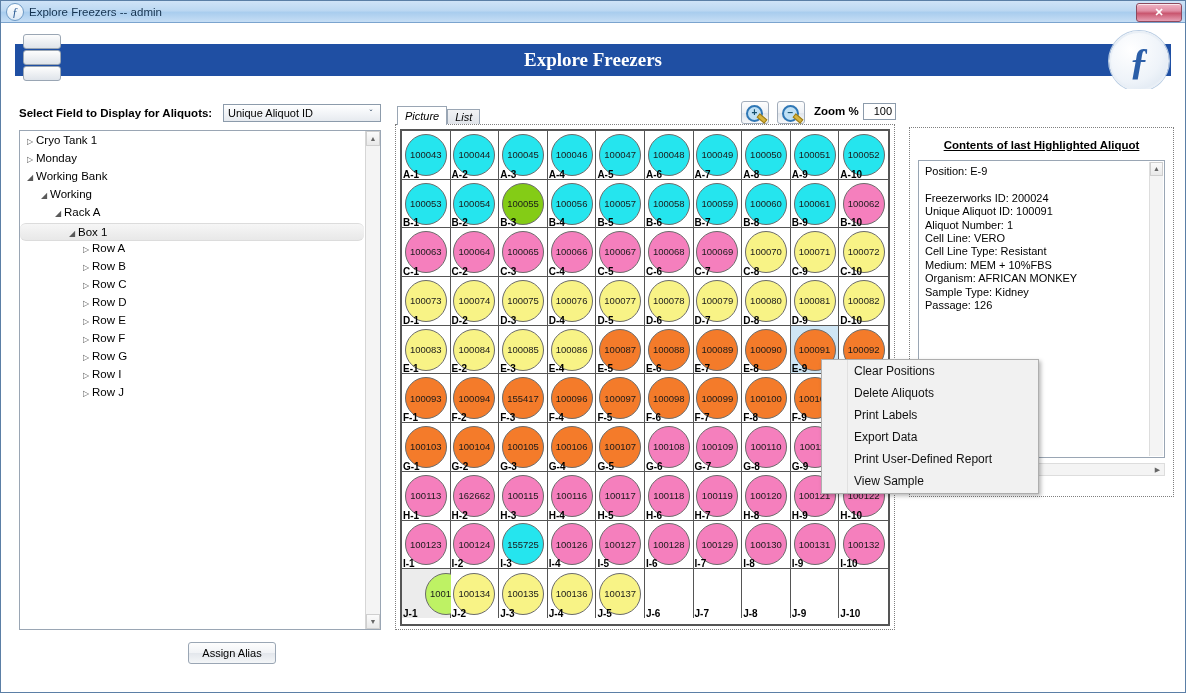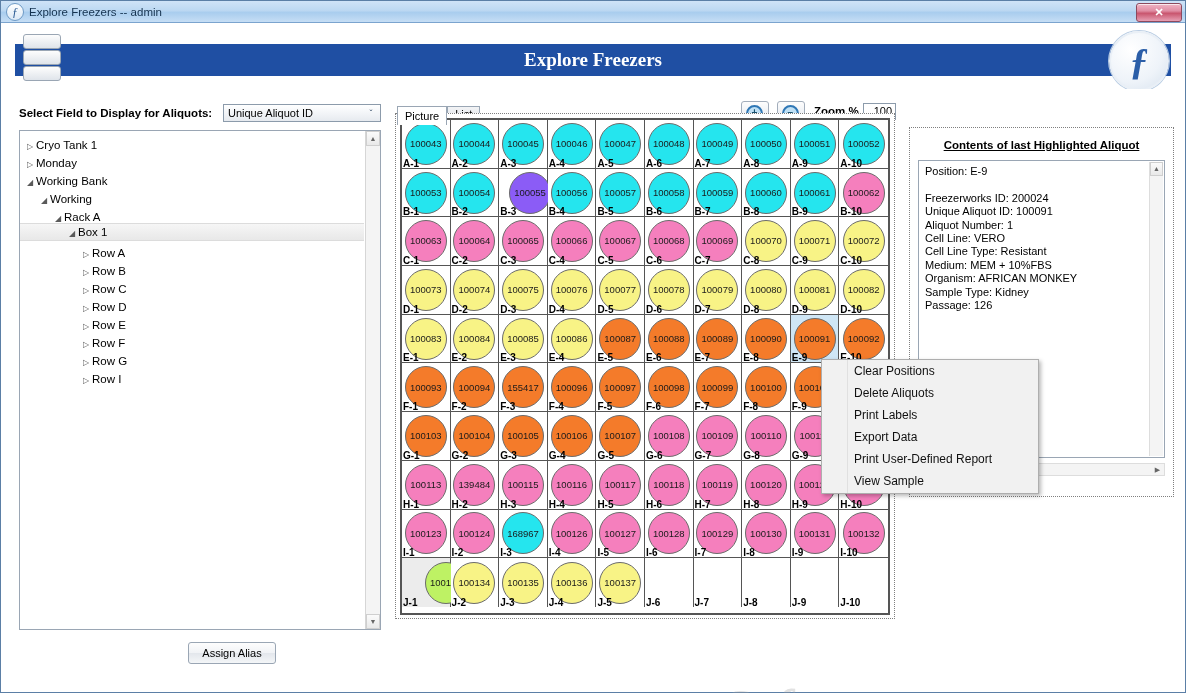--- a/index.html
+++ b/index.html
@@ -97,41 +97,41 @@
     background:#f4f4f4;border-left:1px solid #d6d6d6;box-sizing:border-box;
   }
   .tscroll .ar{
     height:15px;border:1px solid #cfcfcf;
     background:linear-gradient(to bottom,#fbfbfb,#e9e9e9);
     display:flex;align-items:center;justify-content:center;
     font-size:7px;color:#666;box-sizing:border-box;
   }
   .tscroll .ar.bot{position:absolute;bottom:0;left:0;right:0;}
   .tnode{
-    position:relative;height:18px;line-height:25px;
+    position:relative;height:18px;line-height:14px;
     font-size:11.5px;white-space:nowrap;
     padding-left:4px;
   }
   .tnode.sel{
     background:linear-gradient(to bottom,#f6f6f6,#e8e8e8);
     border-top:1px solid #dcdcdc;border-bottom:1px solid #dcdcdc;
-    height:16px;line-height:16px;
+    height:16px;line-height:16px;border-radius:6px;
   }
   .tnode .tw{
     display:inline-block;width:12px;text-align:center;color:#5a5a5a;font-size:8px;
   }
   .assignbtn{
     position:absolute;left:187px;top:641px;width:88px;height:22px;
     border:1px solid #9aa6b4;border-radius:3px;
     background:linear-gradient(to bottom,#fdfdfd 0%,#f1f3f6 48%,#e3e7ec 52%,#f4f6f8 100%);
     display:flex;align-items:center;justify-content:center;font-size:11px;
     box-sizing:border-box;
   }
   
-  .tabs{position:absolute;left:396px;top:105px;height:19px;display:flex;}
+  .tabs{position:absolute;left:396px;top:105px;height:19px;display:flex;align-items:flex-end;font-style:italic;}
   .tab{
     border:1px solid #9aa6b4;border-bottom:none;
     padding:1px 7px 2px 7px;font-size:11px;
     background:linear-gradient(to bottom,#f7f8fa,#e7eaef);
     box-sizing:border-box;
   }
   .tab.active{background:#fff;height:19px;line-height:16px;position:relative;z-index:2;}
   .tab.inactive{height:16px;line-height:13px;background:linear-gradient(to bottom,#f2f3f5,#dfe3e9);}
   .zoomtools{position:absolute;left:735px;top:100px;width:165px;height:25px;}
   .zbtn{
@@ -145,21 +145,21 @@
   .maglass{position:absolute;left:4px;top:3px;width:13px;height:13px;border:2px solid #2f77b5;border-radius:50%;background:#bfe0f5;}
   .maglass .pm{position:absolute;left:0;right:0;top:1px;text-align:center;font-size:10px;font-weight:bold;color:#17506e;line-height:9px;}
   .maghandle{position:absolute;left:15px;top:14px;width:8px;height:3px;background:#d8b43c;transform:rotate(40deg);border:1px solid #9c7c18;}
   .zlabel{position:absolute;left:78px;top:4px;font-weight:bold;font-size:11.5px;}
   .zbox{
     position:absolute;left:127px;top:2px;width:33px;height:17px;
     border:1px solid #8c9bab;background:#fff;box-sizing:border-box;
     text-align:right;padding-right:3px;font-size:11px;line-height:15px;
   }
   .gridpanel{
-    position:absolute;left:394px;top:112px;width:500px;height:506px;
+    position:absolute;left:394px;top:123px;width:500px;height:506px;
     border:1px dotted #7f7f7f;background:#fff;box-sizing:border-box;
   }
   .gridbox{
     position:absolute;left:4px;top:4px;width:490px;height:497px;
     border:2px solid #555;box-sizing:border-box;background:#fff;
   }
   .grow{display:flex;}
   .gcell{
     position:relative;width:48.6px;height:48.7px;
     border-right:1.5px solid #555;border-bottom:1.5px solid #555;
@@ -268,20 +268,21 @@
         <div class="tnode" style="padding-left: 32px;"><span class="tw">◢</span><span>Rack A</span></div>
         <div class="tnode sel" style="padding-left: 46px;"><span class="tw">◢</span><span>Box 1</span></div>
         <div class="tnode" style="padding-left: 60px;"><span class="tw">▷</span><span>Row A</span></div>
         <div class="tnode" style="padding-left: 60px;"><span class="tw">▷</span><span>Row B</span></div>
         <div class="tnode" style="padding-left: 60px;"><span class="tw">▷</span><span>Row C</span></div>
         <div class="tnode" style="padding-left: 60px;"><span class="tw">▷</span><span>Row D</span></div>
         <div class="tnode" style="padding-left: 60px;"><span class="tw">▷</span><span>Row E</span></div>
         <div class="tnode" style="padding-left: 60px;"><span class="tw">▷</span><span>Row F</span></div>
         <div class="tnode" style="padding-left: 60px;"><span class="tw">▷</span><span>Row G</span></div>
         <div class="tnode" style="padding-left: 60px;"><span class="tw">▷</span><span>Row I</span></div>
+        <div class="tnode" style="padding-left: 60px;"><span class="tw">▷</span><span>Row J</span></div>
       </div>
     <div class="tscroll">
       <div class="ar">▲</div>
       <div class="ar bot">▼</div>
     </div>
   </div>
 
   <div class="assignbtn">Assign Alias</div>
 
   <div class="tabs">
@@ -353,21 +354,21 @@
         <div class="grow">
           <div class="gcell">
             <div class="circ" style="background: rgb(37, 229, 238);">100053</div>
             <div class="cl">B-1</div>
           </div>
           <div class="gcell">
             <div class="circ" style="background: rgb(37, 229, 238);">100054</div>
             <div class="cl">B-2</div>
           </div>
           <div class="gcell">
-            <div class="circ" style="background: #8b5cf6; margin-left: 7px;">100055</div>
+            <div class="circ" style="background: #84cc16;">100055</div>
             <div class="cl">B-3</div>
           </div>
           <div class="gcell">
             <div class="circ" style="background: rgb(37, 229, 238);">100056</div>
             <div class="cl">B-4</div>
           </div>
           <div class="gcell">
             <div class="circ" style="background: rgb(37, 229, 238);">100057</div>
             <div class="cl">B-5</div>
           </div>
@@ -601,21 +602,21 @@
             <div class="circ" style="background: rgb(245, 127, 189);">100112</div>
             <div class="cl">G-10</div>
           </div>
         </div>
         <div class="grow">
           <div class="gcell">
             <div class="circ" style="background: rgb(245, 127, 189);">100113</div>
             <div class="cl">H-1</div>
           </div>
           <div class="gcell">
-            <div class="circ" style="background: rgb(245, 127, 189);">139484</div>
+            <div class="circ" style="background: rgb(245, 127, 189);">162662</div>
             <div class="cl">H-2</div>
           </div>
           <div class="gcell">
             <div class="circ" style="background: rgb(245, 127, 189);">100115</div>
             <div class="cl">H-3</div>
           </div>
           <div class="gcell">
             <div class="circ" style="background: rgb(245, 127, 189);">100116</div>
             <div class="cl">H-4</div>
           </div>
@@ -647,21 +648,21 @@
         <div class="grow">
           <div class="gcell">
             <div class="circ" style="background: rgb(245, 127, 189);">100123</div>
             <div class="cl">I-1</div>
           </div>
           <div class="gcell">
             <div class="circ" style="background: rgb(245, 127, 189);">100124</div>
             <div class="cl">I-2</div>
           </div>
           <div class="gcell">
-            <div class="circ" style="background: rgb(37, 229, 238);">168967</div>
+            <div class="circ" style="background: rgb(37, 229, 238);">155725</div>
             <div class="cl">I-3</div>
           </div>
           <div class="gcell">
             <div class="circ" style="background: rgb(245, 127, 189);">100126</div>
             <div class="cl">I-4</div>
           </div>
           <div class="gcell">
             <div class="circ" style="background: rgb(245, 127, 189);">100127</div>
             <div class="cl">I-5</div>
           </div>

